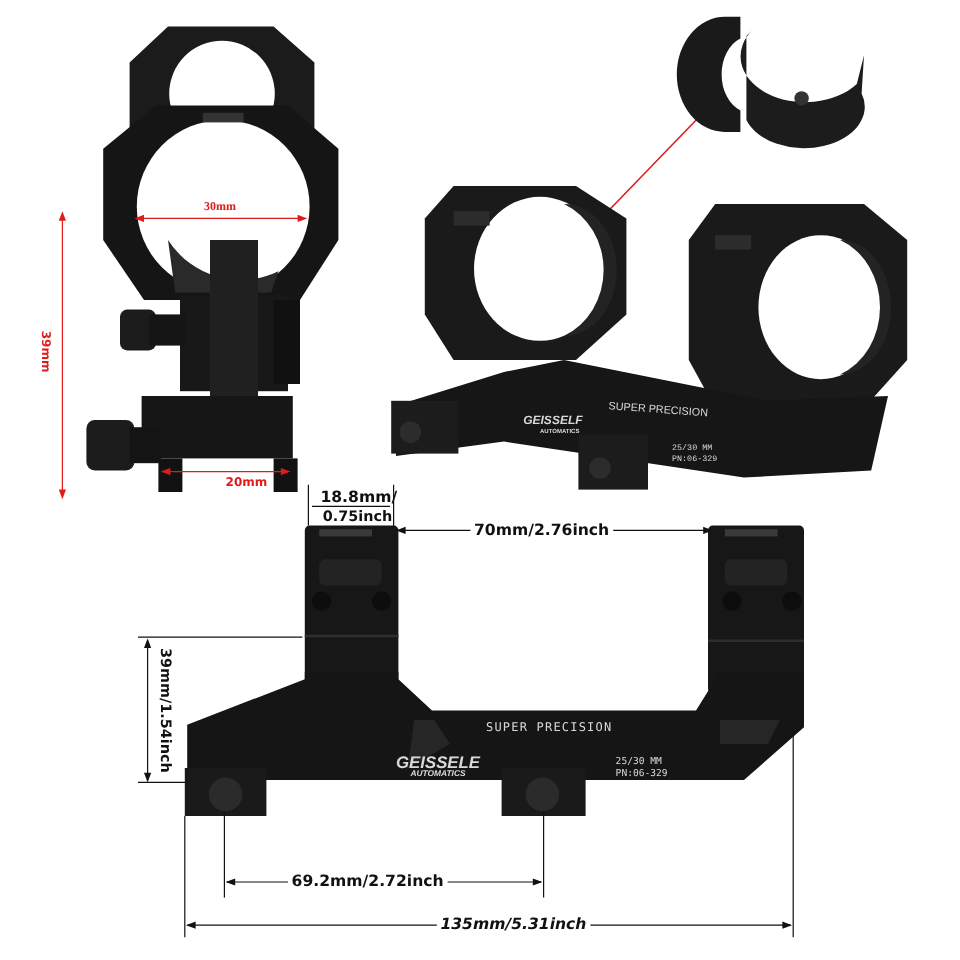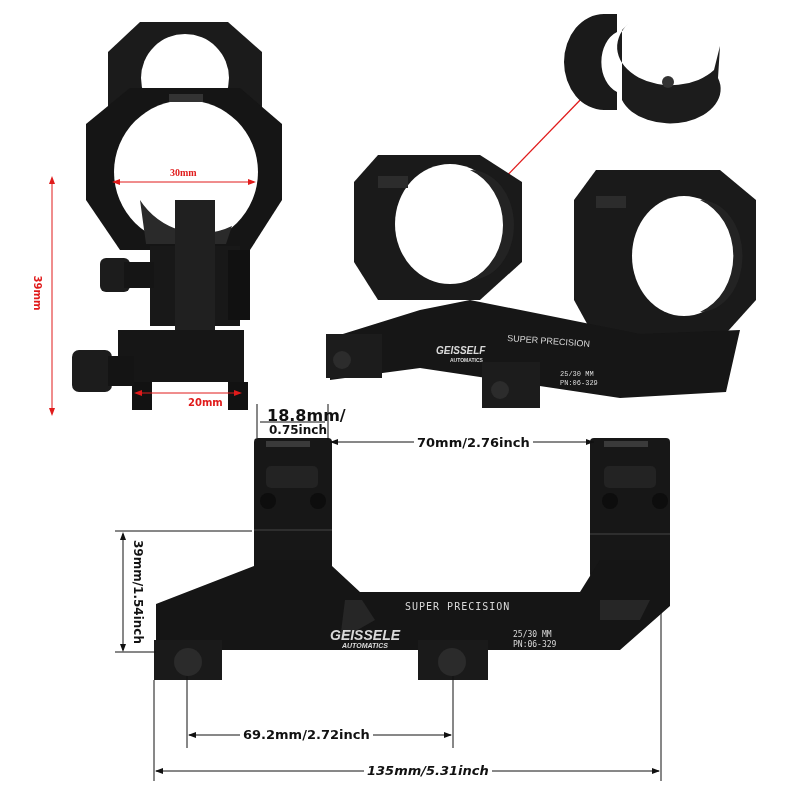--- a/index.html
+++ b/index.html
@@ -134,23 +134,23 @@
     <line x1="156" y1="771" x2="659" y2="771"></line>
     <polygon points="155,771 163,768 163,774" stroke="none"></polygon>
     <polygon points="660,771 652,768 652,774" stroke="none"></polygon>
   </g>
 </svg>
 
 <div class="lbl red" style="left:20px; top:288px; transform:rotate(90deg); transform-origin:center;">39mm</div>
 <div class="lbl red" style="left:170px; top:168px;font-family:Liberation Serif, serif;">30mm</div>
 <div class="lbl red" style="left:188px; top:398px;">20mm</div>
 
-<div class="lbl blk" style="left:264px; top:408px; font-size:16px; background:transparent;">18.8mm/</div>
+<div class="lbl blk" style="left:264px; top:408px; font-size:13px; background:transparent;">18.8mm/</div>
 <div class="lbl blk" style="left:266px; top:424px; font-size:12px; background:transparent;">0.75inch</div>
-<div class="lbl blk" style="left:414px; top:436px;">70mm/2.76inch</div>
+<div class="lbl blk" style="left:392px; top:436px;">70mm/2.76inch</div>
 <div class="lbl blk" style="left:83px; top:586px; transform:rotate(90deg); transform-origin:center; font-size:12px;">39mm/1.54inch</div>
 <div class="lbl blk" style="left:240px; top:728px;">69.2mm/2.72inch</div>
 <div class="lbl blk" style="left:364px; top:764px;font-style:italic;">135mm/5.31inch</div>
 
 <div class="engr" style="left:507px; top:337px; font-size:9px; transform:rotate(4deg); font-family:'Liberation Sans Narrow','Liberation Sans',sans-serif;">SUPER PRECISION</div>
 <div class="engr" style="left:436px; top:346px; font-size:10px; font-weight:bold; font-style:italic; font-family:'Liberation Sans',sans-serif;">GEISSELF</div>
 <div class="engr" style="left:450px; top:358px; font-size:5px; font-weight:bold; font-family:'Liberation Sans',sans-serif;">AUTOMATICS</div>
 <div class="engr" style="left:560px; top:371px; font-size:7px; font-family:'Liberation Mono',monospace;">25/30 MM</div>
 <div class="engr" style="left:560px; top:380px; font-size:7px; font-family:'Liberation Mono',monospace;">PN:06-329</div>
 

